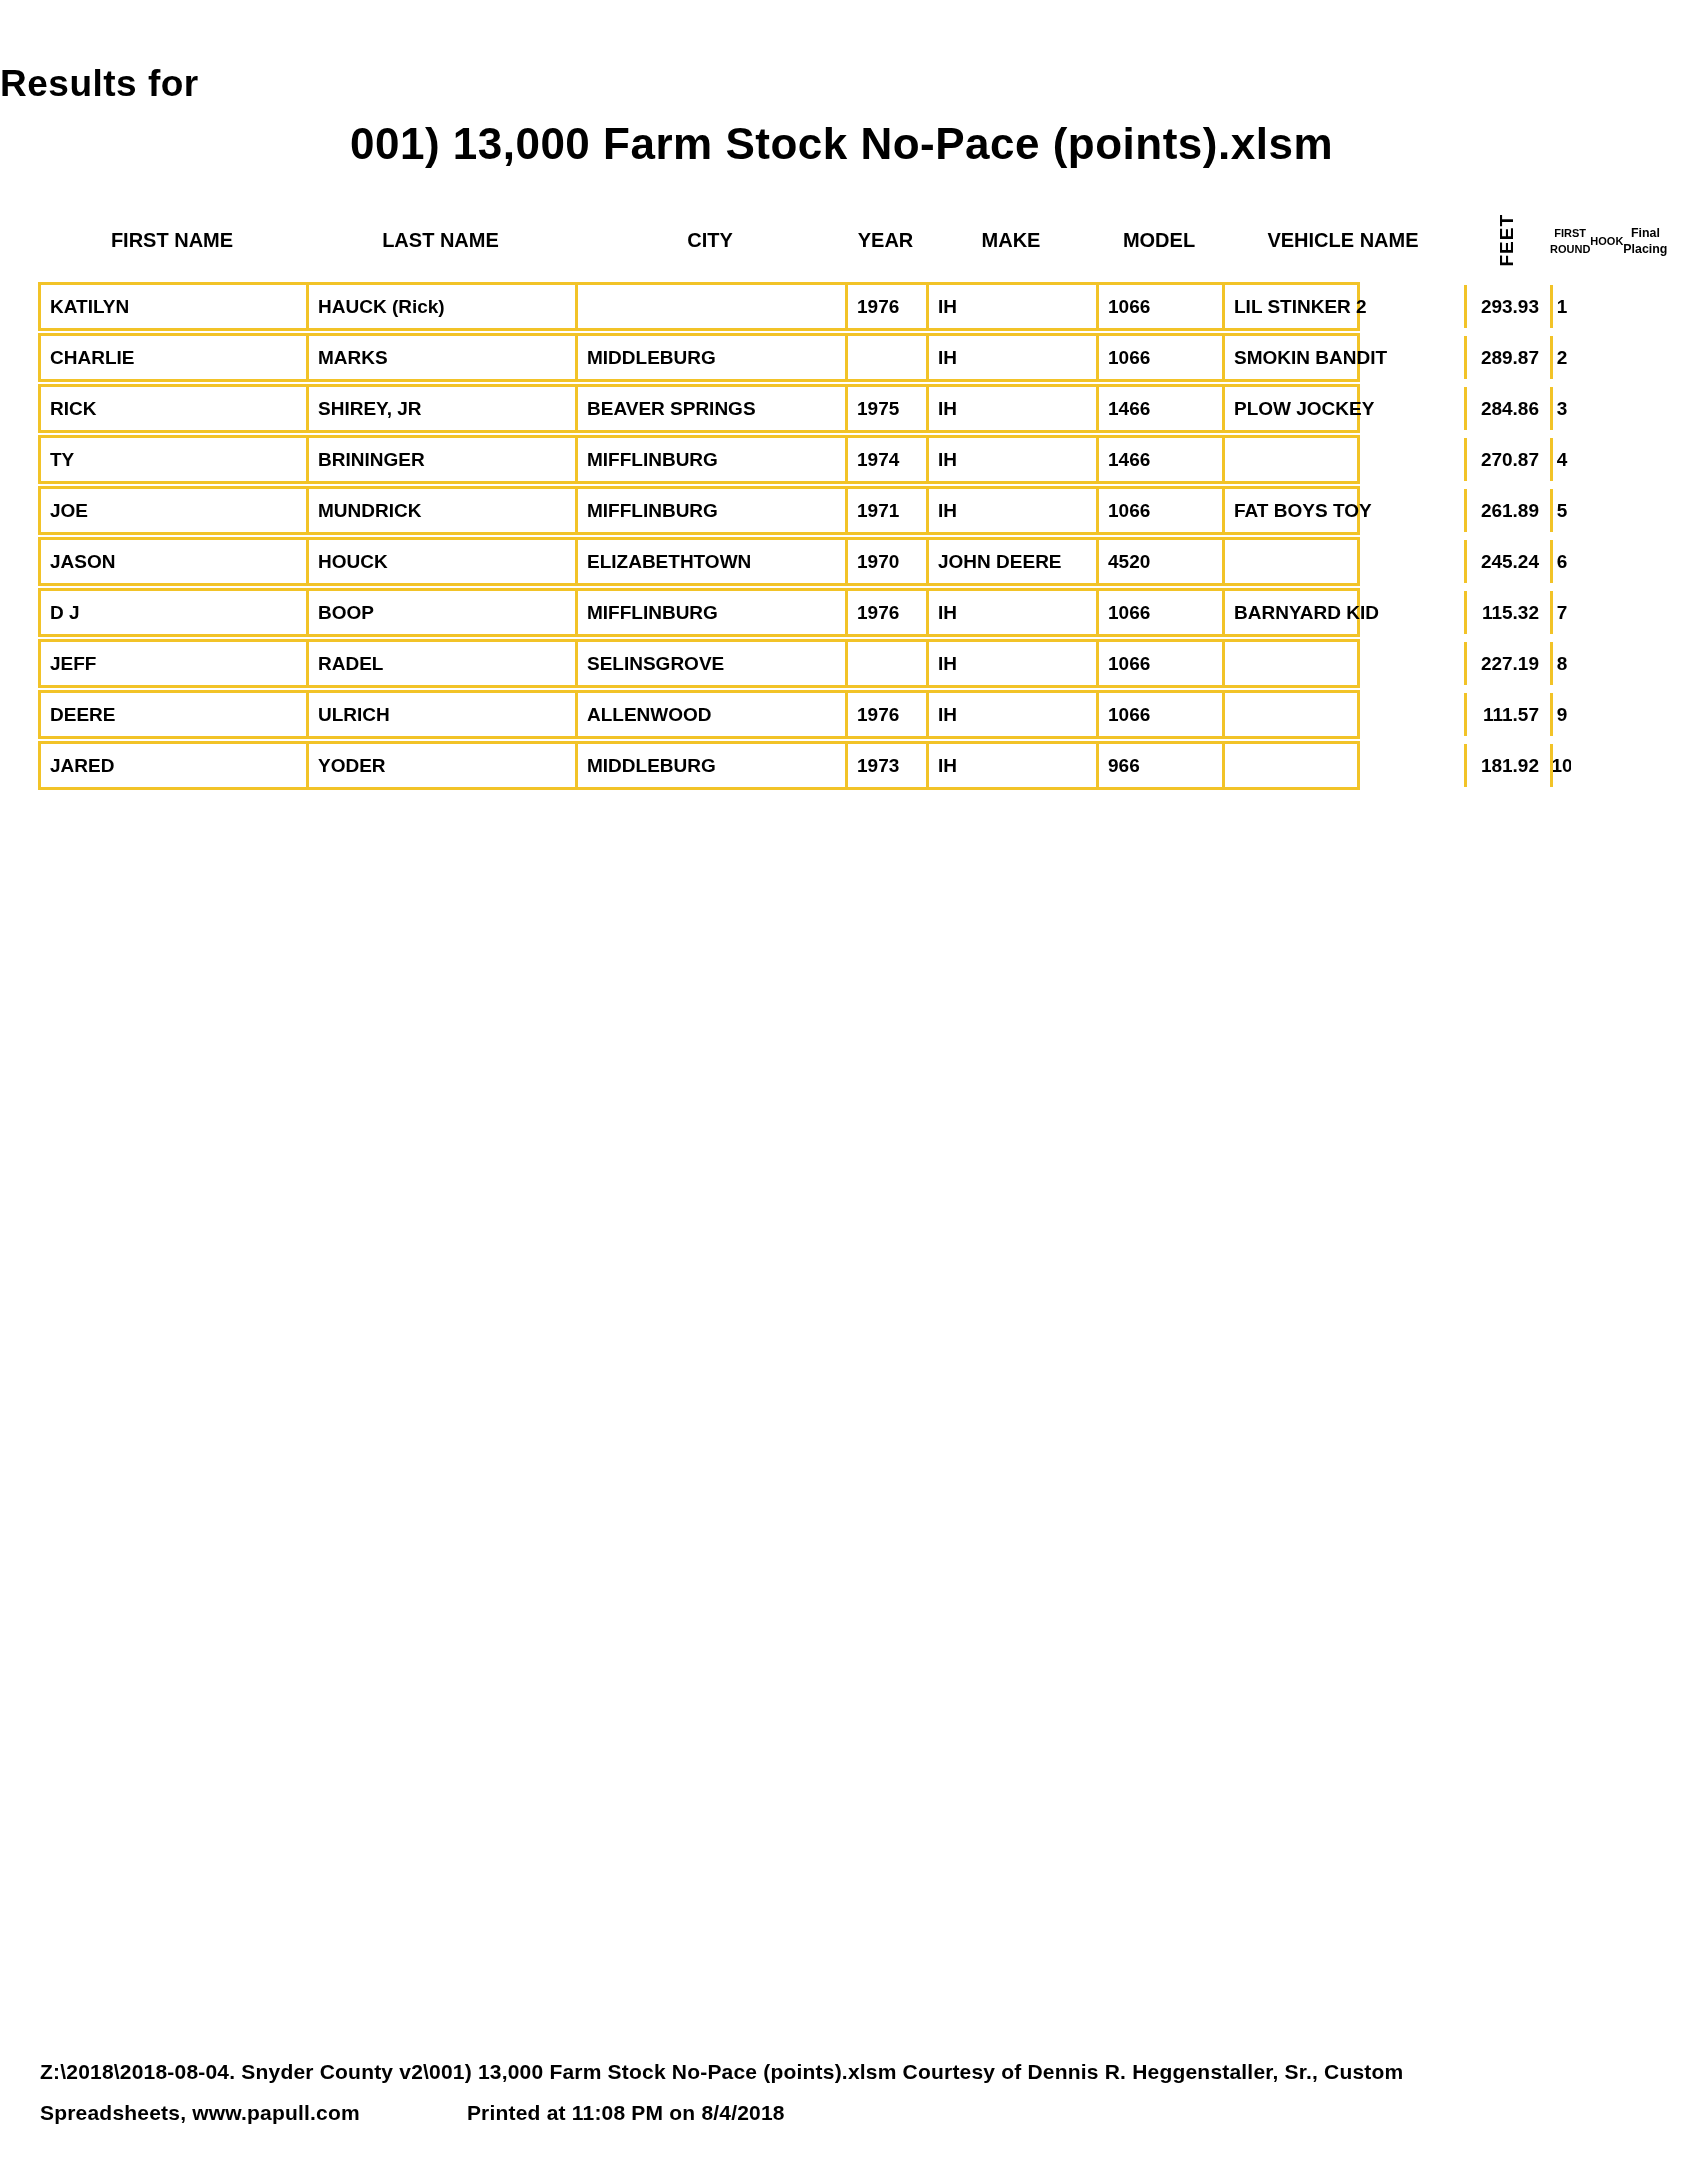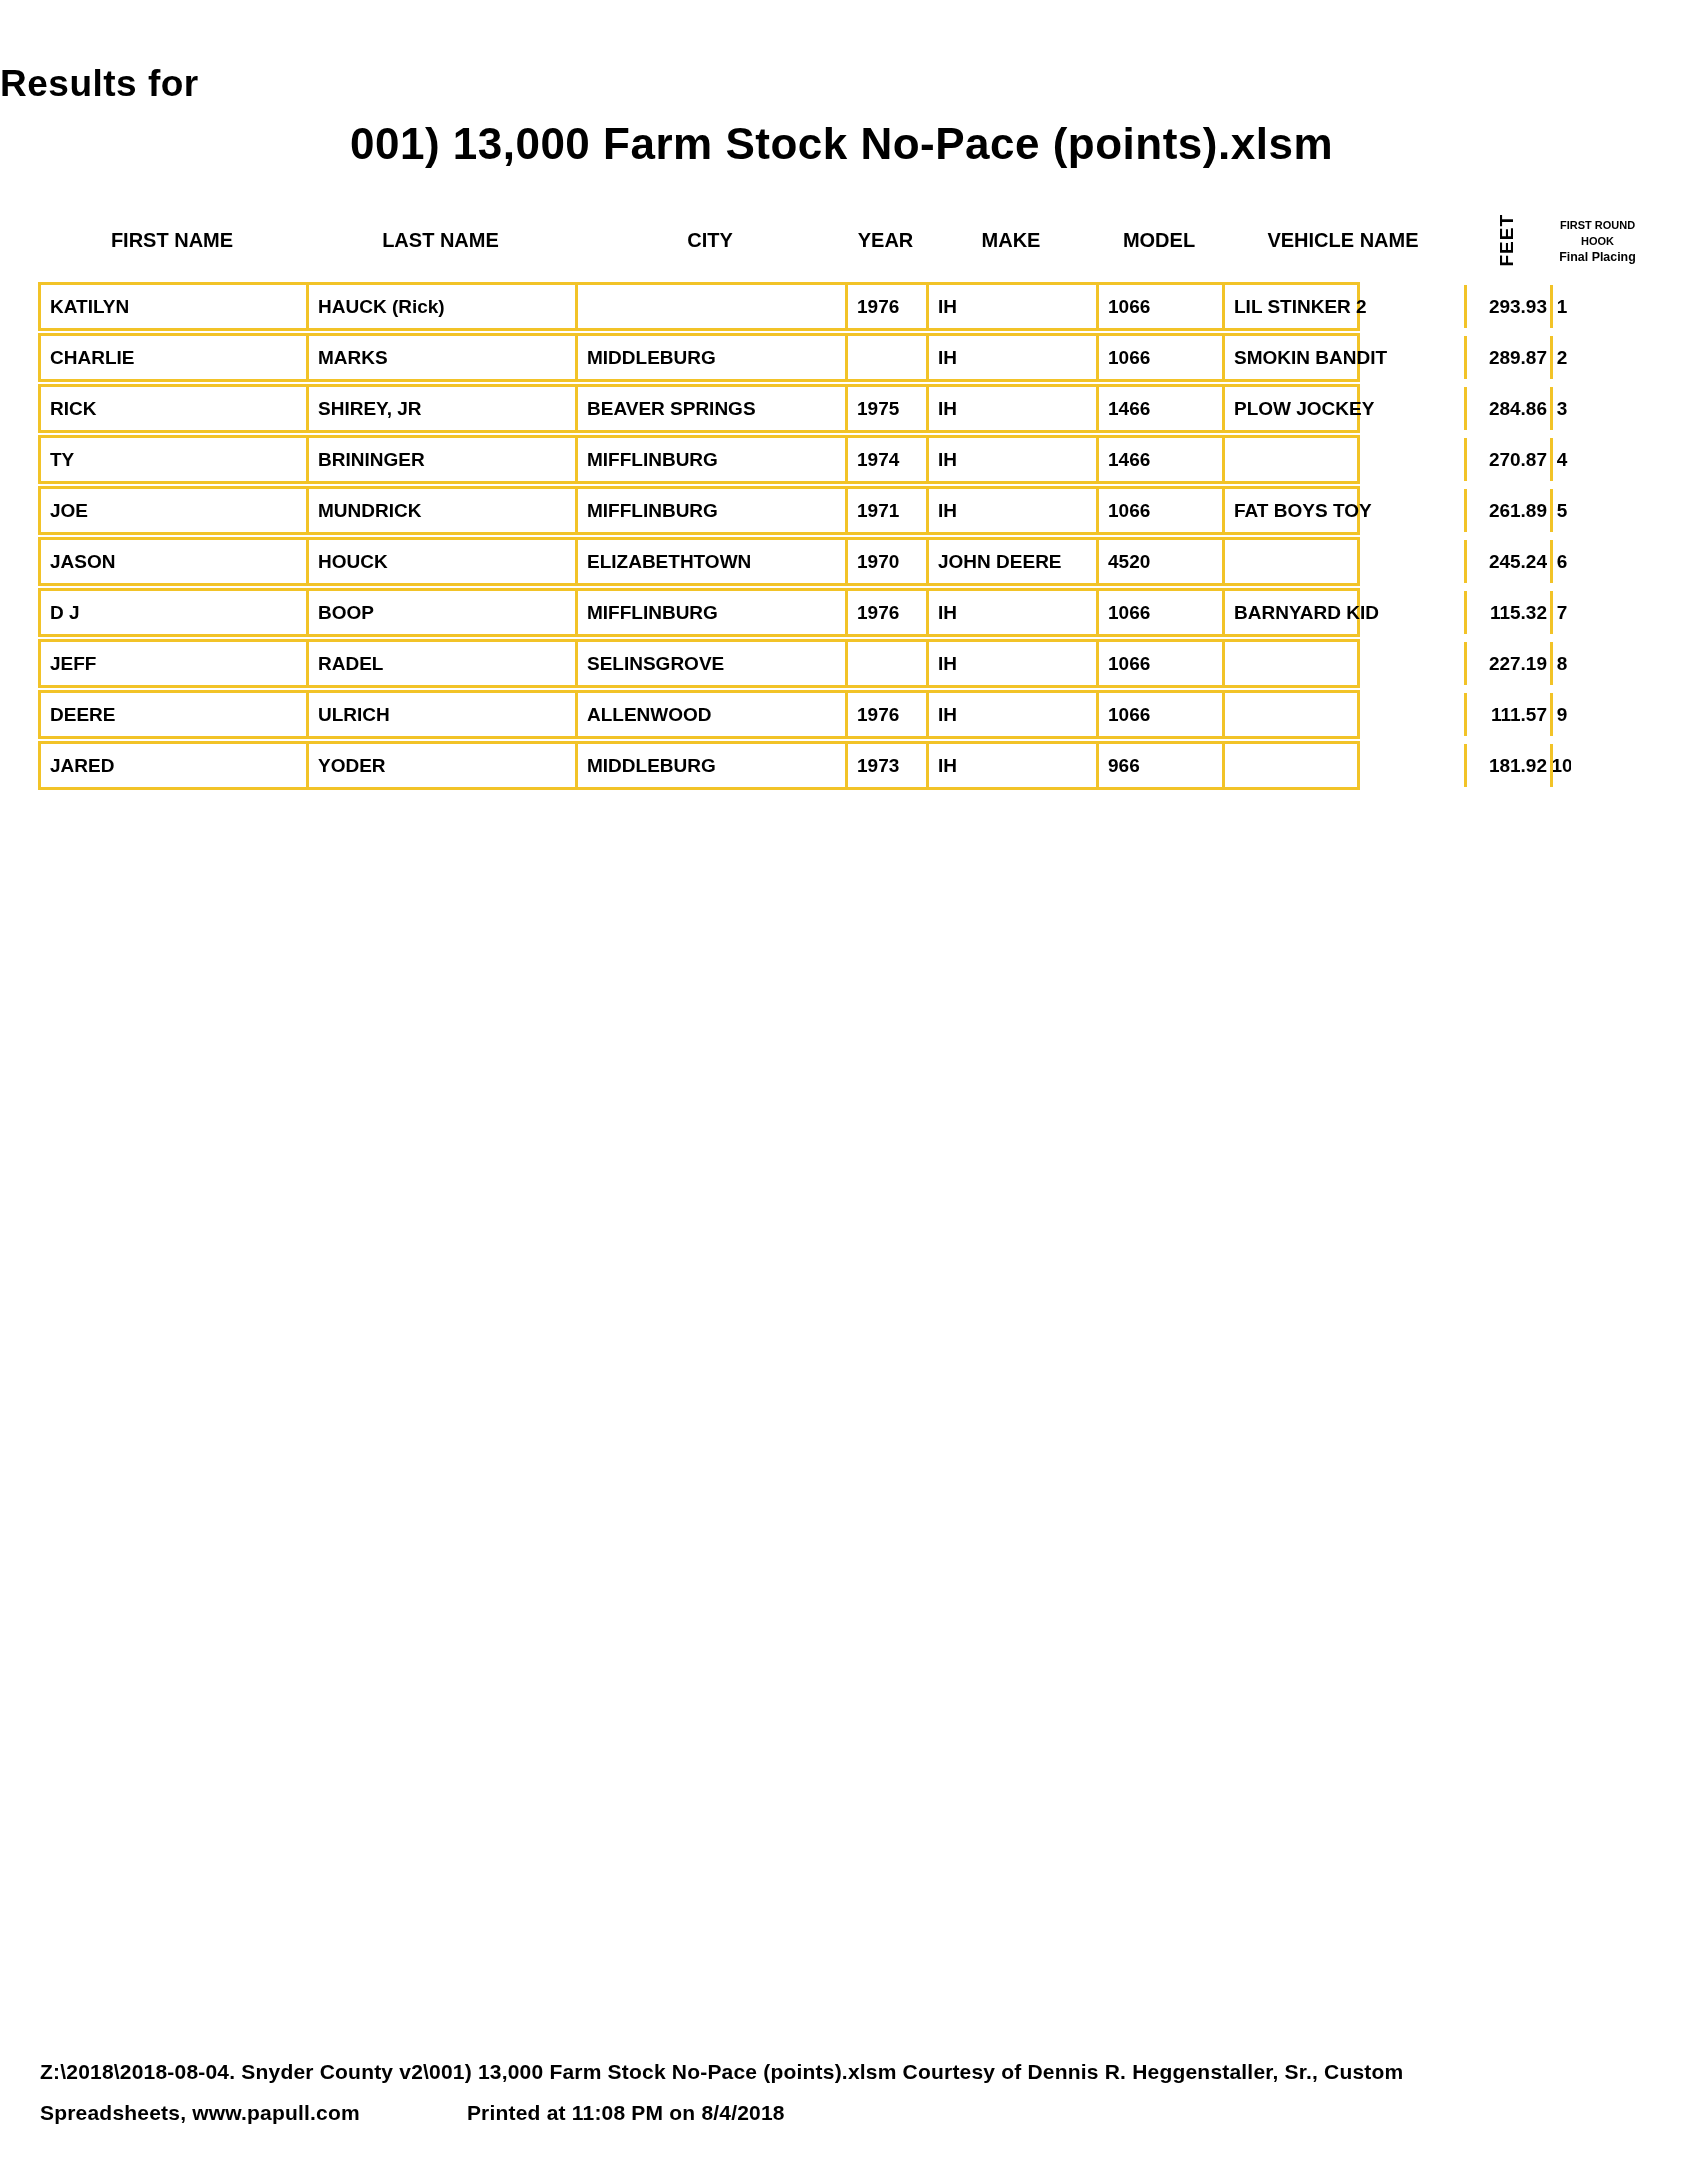--- a/index.html
+++ b/index.html
@@ -34,21 +34,21 @@
   }
   .th {
     display: flex; align-items: center; justify-content: center;
     font-size: 20px; text-align: center; height: 100%;
   }
   .feet-rot {
     writing-mode: vertical-rl;
     transform: rotate(180deg);
     font-size: 19px; letter-spacing: 1px;
   }
-  .th.hook { flex-direction: column; justify-content: center; line-height: 16px; }
+  .th.hook { flex-direction: row; justify-content: flex-start; line-height: 16px; }
   .th.hook span { font-size: 11px; }
   .th.hook span.hl3 { font-size: 12.4px; }
 
   
   .tbody { position: absolute; left: 38px; top: 282px; width: 1322px; }
   .row {
     display: grid;
     grid-template-columns: 268px 269px 270px 81px 170px 126px 242px 86px 1fr;
     height: 49px;
     box-sizing: border-box;
@@ -60,21 +60,21 @@
   .cell {
     display: flex; align-items: center;
     box-sizing: border-box;
     border-right: 3px solid var(--gold);
     padding: 0 9px;
     font-size: 19px;
     white-space: nowrap;
     overflow: hidden;
   }
   .cell:last-child { border-right: none; }
-  .cell.ar { justify-content: flex-end; padding-right: 3px; }
+  .cell.ar { justify-content: flex-end; padding-right: 11px; }
   .cell.ac { justify-content: center; }
 
   
   .footer {
     position: absolute; left: 40px; top: 2051px;
     width: 1614px; font-size: 21px; line-height: 41px;
     letter-spacing: 0.2px;
   }
   .printed { margin-left: 107px; }
 </style>

